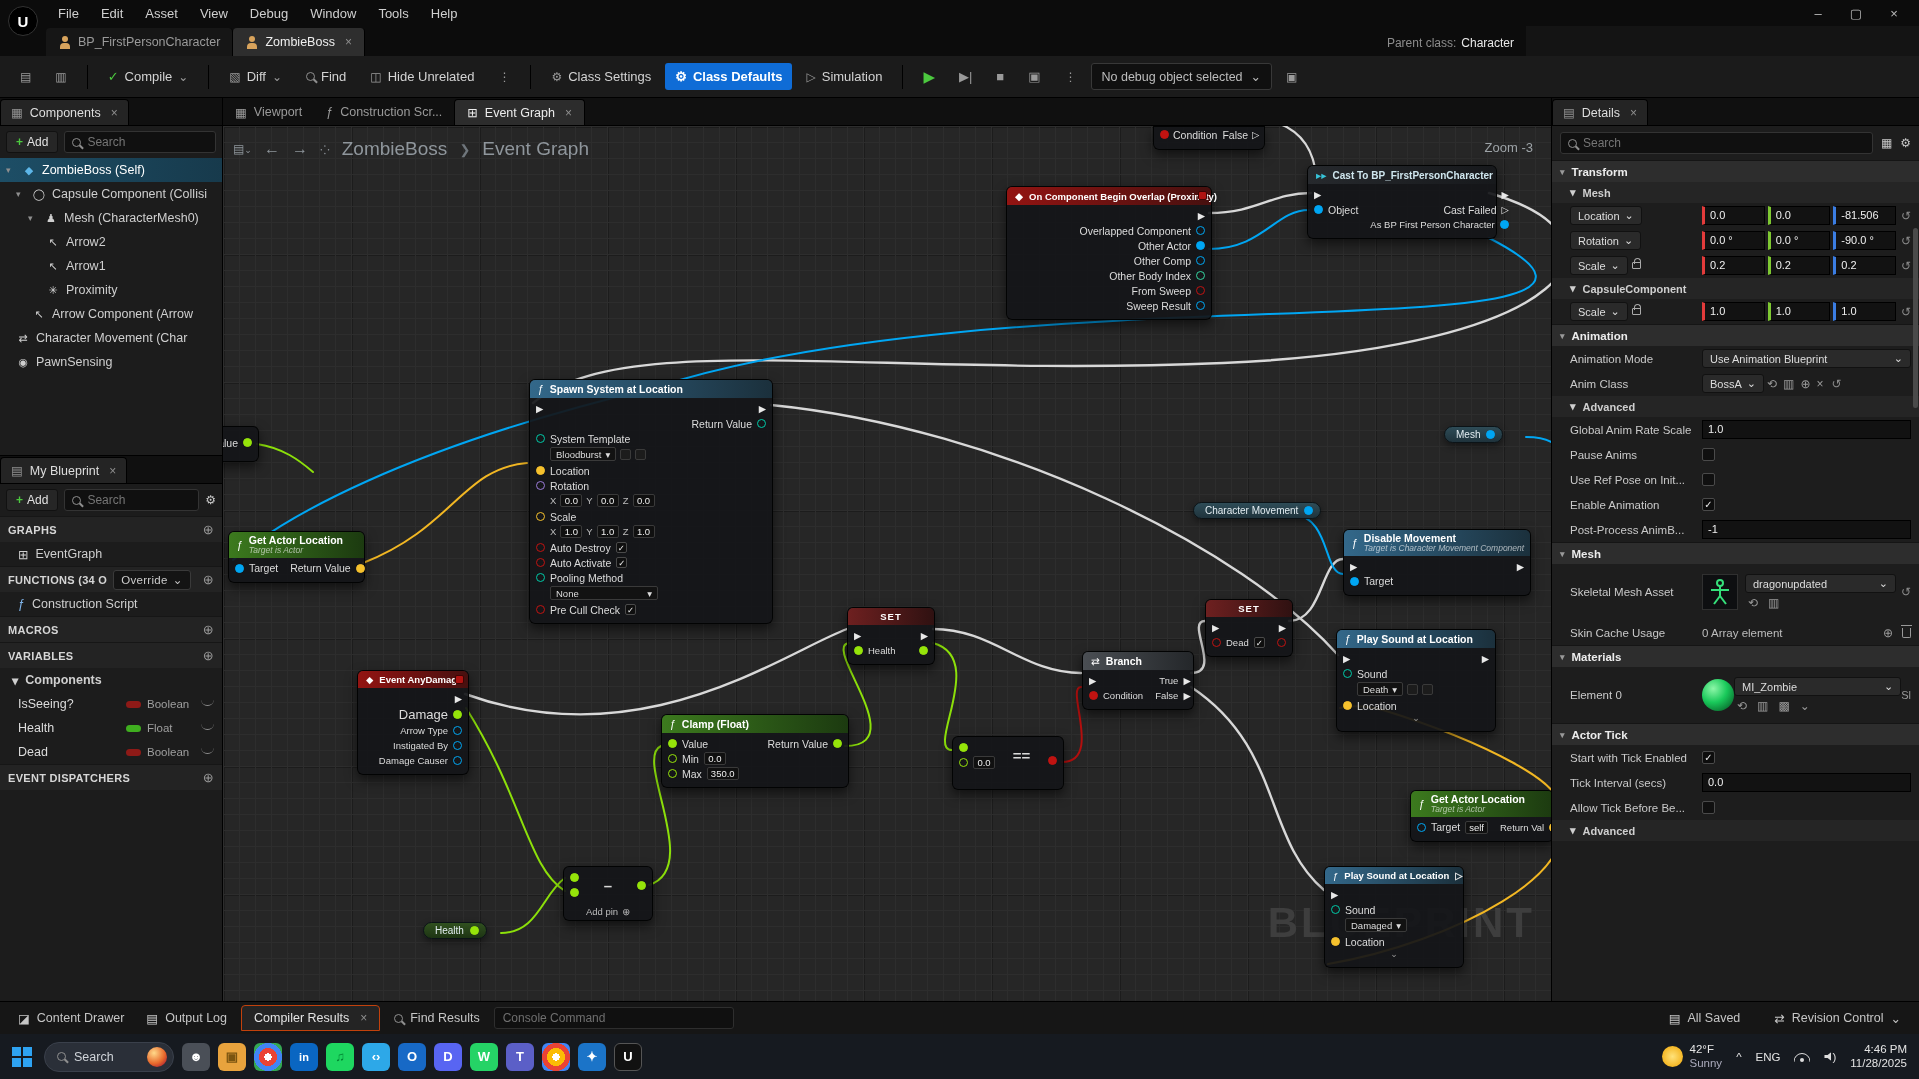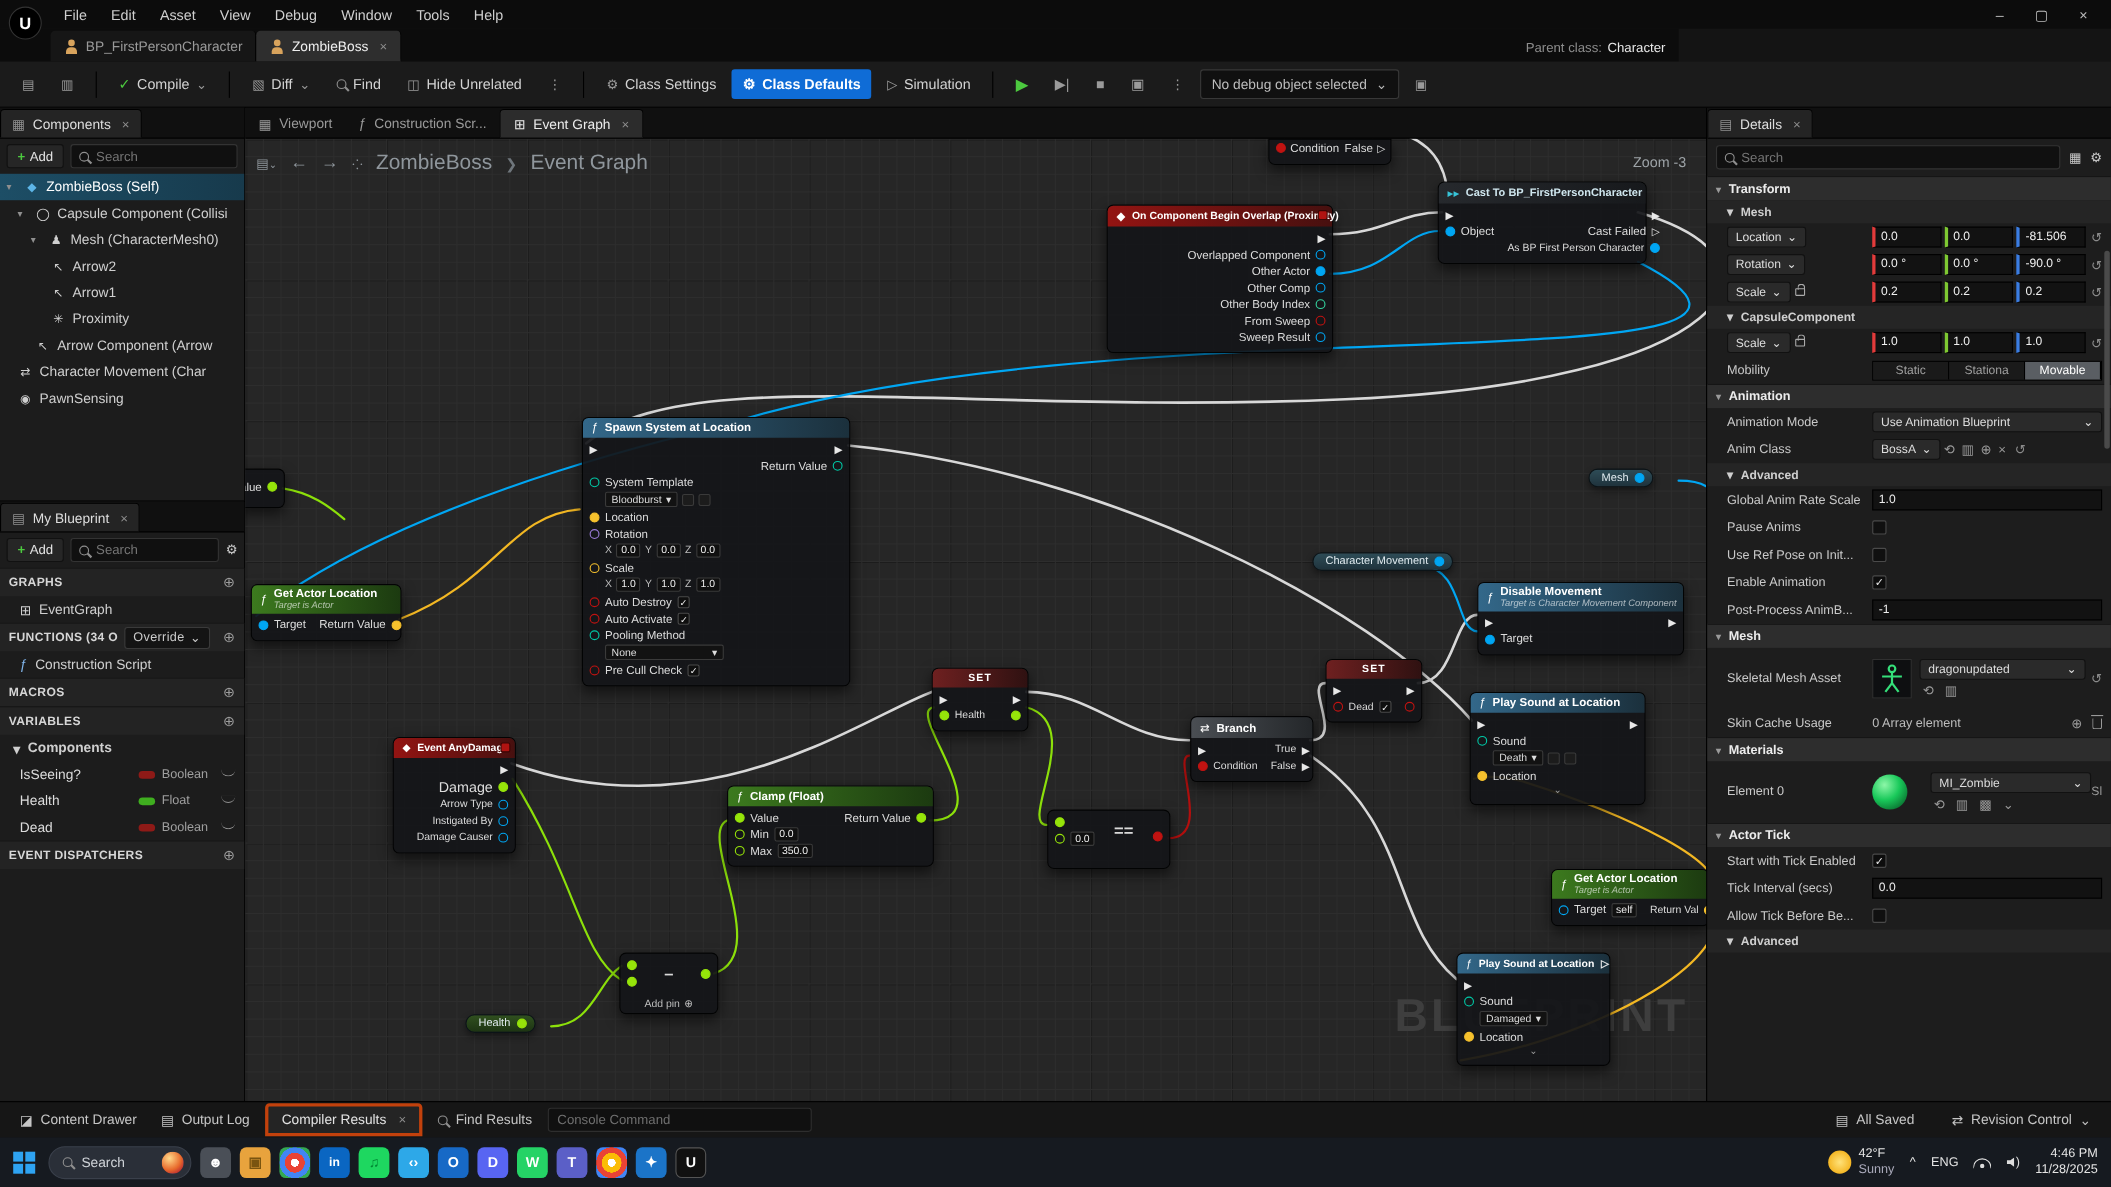--- a/index.html
+++ b/index.html
@@ -129,21 +129,21 @@
 .dchk.on::after{content:"✓";color:#e8e8e8}
 .thumb{width:36px;height:36px;background:#0e0f11;border:1px solid #303030;display:flex;align-items:center;justify-content:center;flex:none}
 .sphere{width:32px;height:32px;border-radius:50%;background:radial-gradient(circle at 35% 30%,#8df7a8,#19c95a 45%,#03481d);flex:none}
 .iconbtn{color:#9a9a9a;font-size:12px;padding:0 3px}
 .trash{position:relative;width:9px;height:10px;border:1.3px solid #999;border-top:none;border-radius:0 0 2px 2px;margin-left:6px}
 .trash::before{content:"";position:absolute;top:-3px;left:-2px;right:-2px;height:1.5px;background:#999}
 .dscroll{position:absolute;right:1px;top:130px;width:5px;height:180px;background:#4a4a4a;border-radius:3px}
 
 #bottombar{position:absolute;left:0;top:1001px;width:1919px;height:33px;background:#161616;border-top:1px solid #000;display:flex;align-items:center;gap:6px;padding:0 10px;z-index:20}
 .bitem{display:flex;align-items:center;gap:7px;color:#c6c6c6;font-size:12.5px;padding:4px 8px}
-.btab{display:flex;align-items:flex-end;gap:8px;background:#242424;border:3px solid #c2410c;border-radius:4px 4px 0 0;padding:5px 12px;color:#e3e3e3;font-size:12.5px}
+.btab{display:flex;align-items:flex-end;gap:8px;background:#242424;border:1px solid #c2410c;border-radius:4px 4px 0 0;padding:5px 12px;color:#e3e3e3;font-size:12.5px}
 .console{width:240px;background:#101010;border:1px solid #2e2e2e;border-radius:3px;color:#6f6f6f;font-size:12px;padding:3px 8px;white-space:nowrap;overflow:hidden}
 #bottombar .right{margin-left:auto;display:flex;align-items:center;gap:18px}
 #taskbar{position:absolute;left:0;top:1034px;width:1919px;height:45px;background:#161a20;display:flex;align-items:center;gap:8px;padding:0 12px;z-index:30}
 .winlogo{display:grid;grid-template-columns:9px 9px;gap:2px;margin-right:4px}
 .winlogo i{width:9px;height:9px;background:#2ea3f2}
 .tsearch{display:flex;align-items:center;gap:8px;background:#2a2f38;border:1px solid #3a404b;border-radius:15px;height:30px;padding:0 6px 0 12px;width:130px;color:#cfd3d8;font-size:12.5px}
 .tsearch .blogo{width:20px;height:20px;border-radius:50%;background:radial-gradient(circle at 35% 30%,#ffd98a,#e86a2c 55%,#903), radial-gradient(#35a);margin-left:auto}
 .ticon{width:28px;height:28px;border-radius:6px;display:flex;align-items:center;justify-content:center;font-size:13px;font-weight:700;color:#fff}
 #taskbar .tray{margin-left:auto;display:flex;align-items:center;gap:14px;color:#e4e4e4;font-size:11.5px}
 .sun{width:21px;height:21px;border-radius:50%;background:radial-gradient(#ffe27a,#f0a400)}
@@ -1013,28 +1013,20 @@
         </span>
         <span class="lock"></span>
       </div>
     <div class="vec">
       <span class="vf x">1.0</span>
       <span class="vf y">1.0</span>
       <span class="vf z">1.0</span>
     </div>
       <span class="rst">↺</span>
   </div>
-  <div class="drow">
-    <div class="dlabel">Mobility</div>
-    <div class="seg">
-      <span>Static</span>
-      <span>Stationa</span>
-      <span class="on">Movable</span>
-    </div>
-  </div>
 
   <div class="dsec">
       <span class="car">▾</span>
       <span>Animation</span>
     </div>
   <div class="drow">
     <div class="dlabel">Animation Mode</div>
     <span class="ddl" style="flex:1;justify-content:space-between">
         <span>Use Animation Blueprint</span>
         <span>⌄</span>
@@ -1113,21 +1105,21 @@
     <span class="trash"></span>
   </div>
 
   <div class="dsec">
       <span class="car">▾</span>
       <span>Materials</span>
     </div>
   <div class="drow" style="height:56px">
     <div class="dlabel">Element 0</div>
     <span class="sphere"></span>
-    <div style="flex:1;margin-left:21px">
+    <div style="flex:1;margin-left:0">
       <span class="ddl" style="justify-content:space-between">
           <span>MI_Zombie</span>
           <span>⌄</span>
         </span>
       <div style="display:flex;gap:4px;margin-top:3px">
           <span class="iconbtn">⟲</span>
           <span class="iconbtn">▥</span>
           <span class="iconbtn">▩</span>
           <span class="iconbtn">⌄</span>
         </div>

